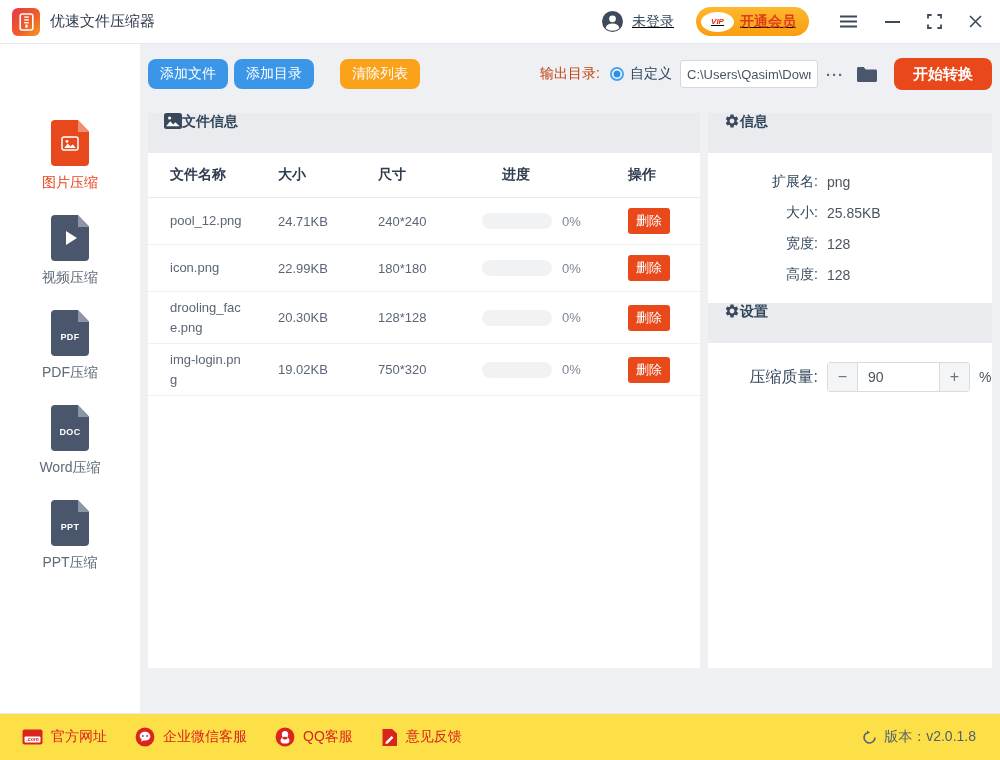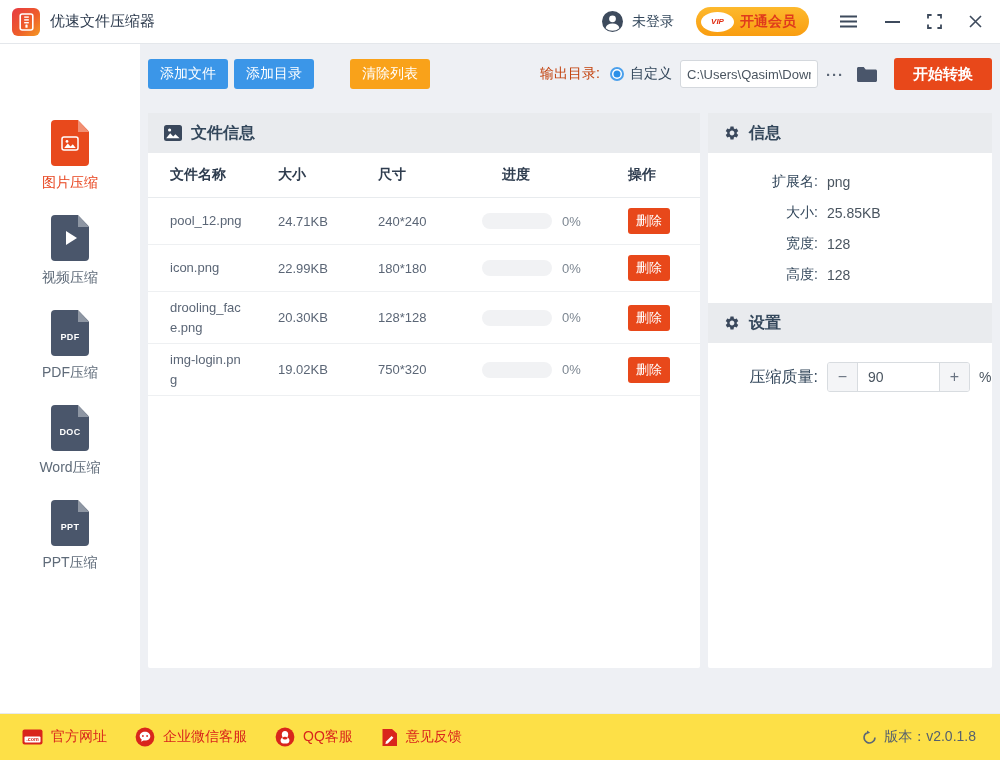--- a/index.html
+++ b/index.html
@@ -4,21 +4,21 @@
 <style>
   * { margin:0; padding:0; box-sizing:border-box; }
   html,body { width:1000px; height:760px; }
   body { font-family:"Liberation Sans","DejaVu Sans",sans-serif; background:#eef0f4; overflow:hidden; }
   .window { width:1000px; height:760px; display:flex; flex-direction:column; }
 
   
   .titlebar { height:44px; background:#fff; border-bottom:1px solid #e4e7eb; display:flex; align-items:center; padding:0 18px 0 12px; flex:0 0 auto;justify-content:center; }
   .app-icon { width:28px; height:28px; border-radius:6px; background:linear-gradient(135deg,#e63a44 0%,#ee5c2a 55%,#f59a23 100%); display:flex; align-items:center; justify-content:center; }
   .app-title { font-size:15px; color:#2c3a4d; margin-left:10px; }
-  .tb-right { margin-left:auto; display:flex; align-items:center; }
+  .tb-right { margin-left:auto; display:flex; align-items:center;text-decoration:underline; }
   .user-box { display:flex; align-items:center; gap:8px; cursor:pointer; }
   .login-text { font-size:14px; color:#33475b; }
   .vip-btn { margin-left:22px; height:29px; border:none; border-radius:15px; background:linear-gradient(180deg,#fdb92d,#f99d10); display:flex; align-items:center; gap:6px; padding:0 13px 0 5px; cursor:pointer; }
   .vip-circle { width:33px; height:20px; border-radius:50%; background:#fff; color:#e02d12; font-size:8px; font-weight:bold; font-style:italic; display:flex; align-items:center; justify-content:center; }
   .vip-label { color:#e03b1c; font-size:14px; font-weight:bold; }
   .winctl { display:flex; align-items:center; gap:27px; margin-left:30px; }
   .winctl span { display:flex; align-items:center; justify-content:center; cursor:pointer; }
 
   
   .main { flex:1; display:flex; min-height:0; }
@@ -29,40 +29,40 @@
   .side-item.active .file-shape { background:#e8491c; }
   .side-label { font-size:14px; color:#5f6b79; }
   .side-item.active .side-label { color:#e8431d; }
   .doc-badge { color:#fff; font-size:9px; font-weight:bold; letter-spacing:.3px; margin-top:8px; }
   .play-tri { width:0; height:0; border-left:11px solid #fff; border-top:7px solid transparent; border-bottom:7px solid transparent; margin-left:3px; }
 
   .content { flex:1; display:flex; flex-direction:column; padding:14px 8px 0 8px; min-width:0; }
 
   
   .toolbar { height:32px; display:flex; align-items:center; margin-bottom:23px; flex:0 0 auto; }
-  .btn { border:none; border-radius:3px; color:#fff; font-size:14px; height:30px; padding:0 12px; cursor:pointer; font-family:inherit; }
+  .btn { border:none; border-radius:8px; color:#fff; font-size:14px; height:30px; padding:0 12px; cursor:pointer; font-family:inherit; }
   .btn-blue { background:#3b96e8; }
-  .btn-orange { background:#f9a21a; margin-left:36px; }
+  .btn-orange { background:#f9a21a; margin-left:26px; }
   .btn + .btn-blue { margin-left:6px; }
   .out-group { margin-left:auto; display:flex; align-items:center; }
   .out-label { font-size:14px; color:#c2410c; }
   .radio { width:14px; height:14px; border-radius:50%; border:2px solid #4ba0ec; background:#fff; position:relative; margin:0 6px 0 10px; cursor:pointer; flex:0 0 auto; }
   .radio::after { content:""; position:absolute; left:50%; top:50%; transform:translate(-50%,-50%); width:7px; height:7px; border-radius:50%; background:#2b90e8; }
   .custom-label { font-size:14px; color:#33475b; }
   .path-input { width:138px; height:28px; border:1px solid #d4d8dd; border-radius:3px; margin-left:8px; padding:0 6px; font-size:13px; color:#4a5560; font-family:inherit; background:#fff; }
   .more-btn { border:none; background:none; font-size:15px; font-weight:bold; color:#5b6676; margin-left:8px; cursor:pointer; letter-spacing:1px; }
   .folder-btn { margin-left:12px; cursor:pointer; display:flex; }
   .btn-start { background:#e8481a; height:32px; font-size:15px; font-weight:bold; padding:0 19px; margin-left:16px; }
 
   
   .panels { display:flex; gap:8px; height:555px; flex:0 0 auto; }
   .panel { background:#fff; border-radius:2px; }
   .main-panel { width:552px; display:flex; flex-direction:column; }
   .right-panel { flex:1; }
-  .panel-header { height:40px; background:#e9ebee; display:flex; align-items:center; gap:9px; padding:0 16px; font-size:16px; font-weight:bold; color:#33475b; }
+  .panel-header { height:40px; background:#e9ebee; display:flex; align-items:flex-start; padding:0 16px; font-size:14px; font-weight:bold; color:#33475b; }
 
   .thead, .trow { display:grid; grid-template-columns:108px 100px 104px 146px 1fr; align-items:center; padding-left:22px; }
   .thead { height:45px; font-size:14px; font-weight:bold; color:#2f3d4f; border-bottom:1px solid #e8ebee; }
   .th-progress { padding-left:20px; }
   .trow { min-height:47px; border-bottom:1px solid #eef0f2; font-size:13px; color:#5b6676; padding-top:6px; padding-bottom:6px; }
   .cell-name { width:78px; word-break:break-all; line-height:1.5; }
   .cell-progress { display:flex; align-items:center; gap:10px; }
   .pill { width:70px; height:16px; border-radius:8px; background:#f1f2f4; }
   .pct { color:#7d8792; }
   .btn-del { background:#e8481a; border:none; border-radius:3px; color:#fff; font-size:13px; width:42px; height:26px; cursor:pointer; font-family:inherit; }

